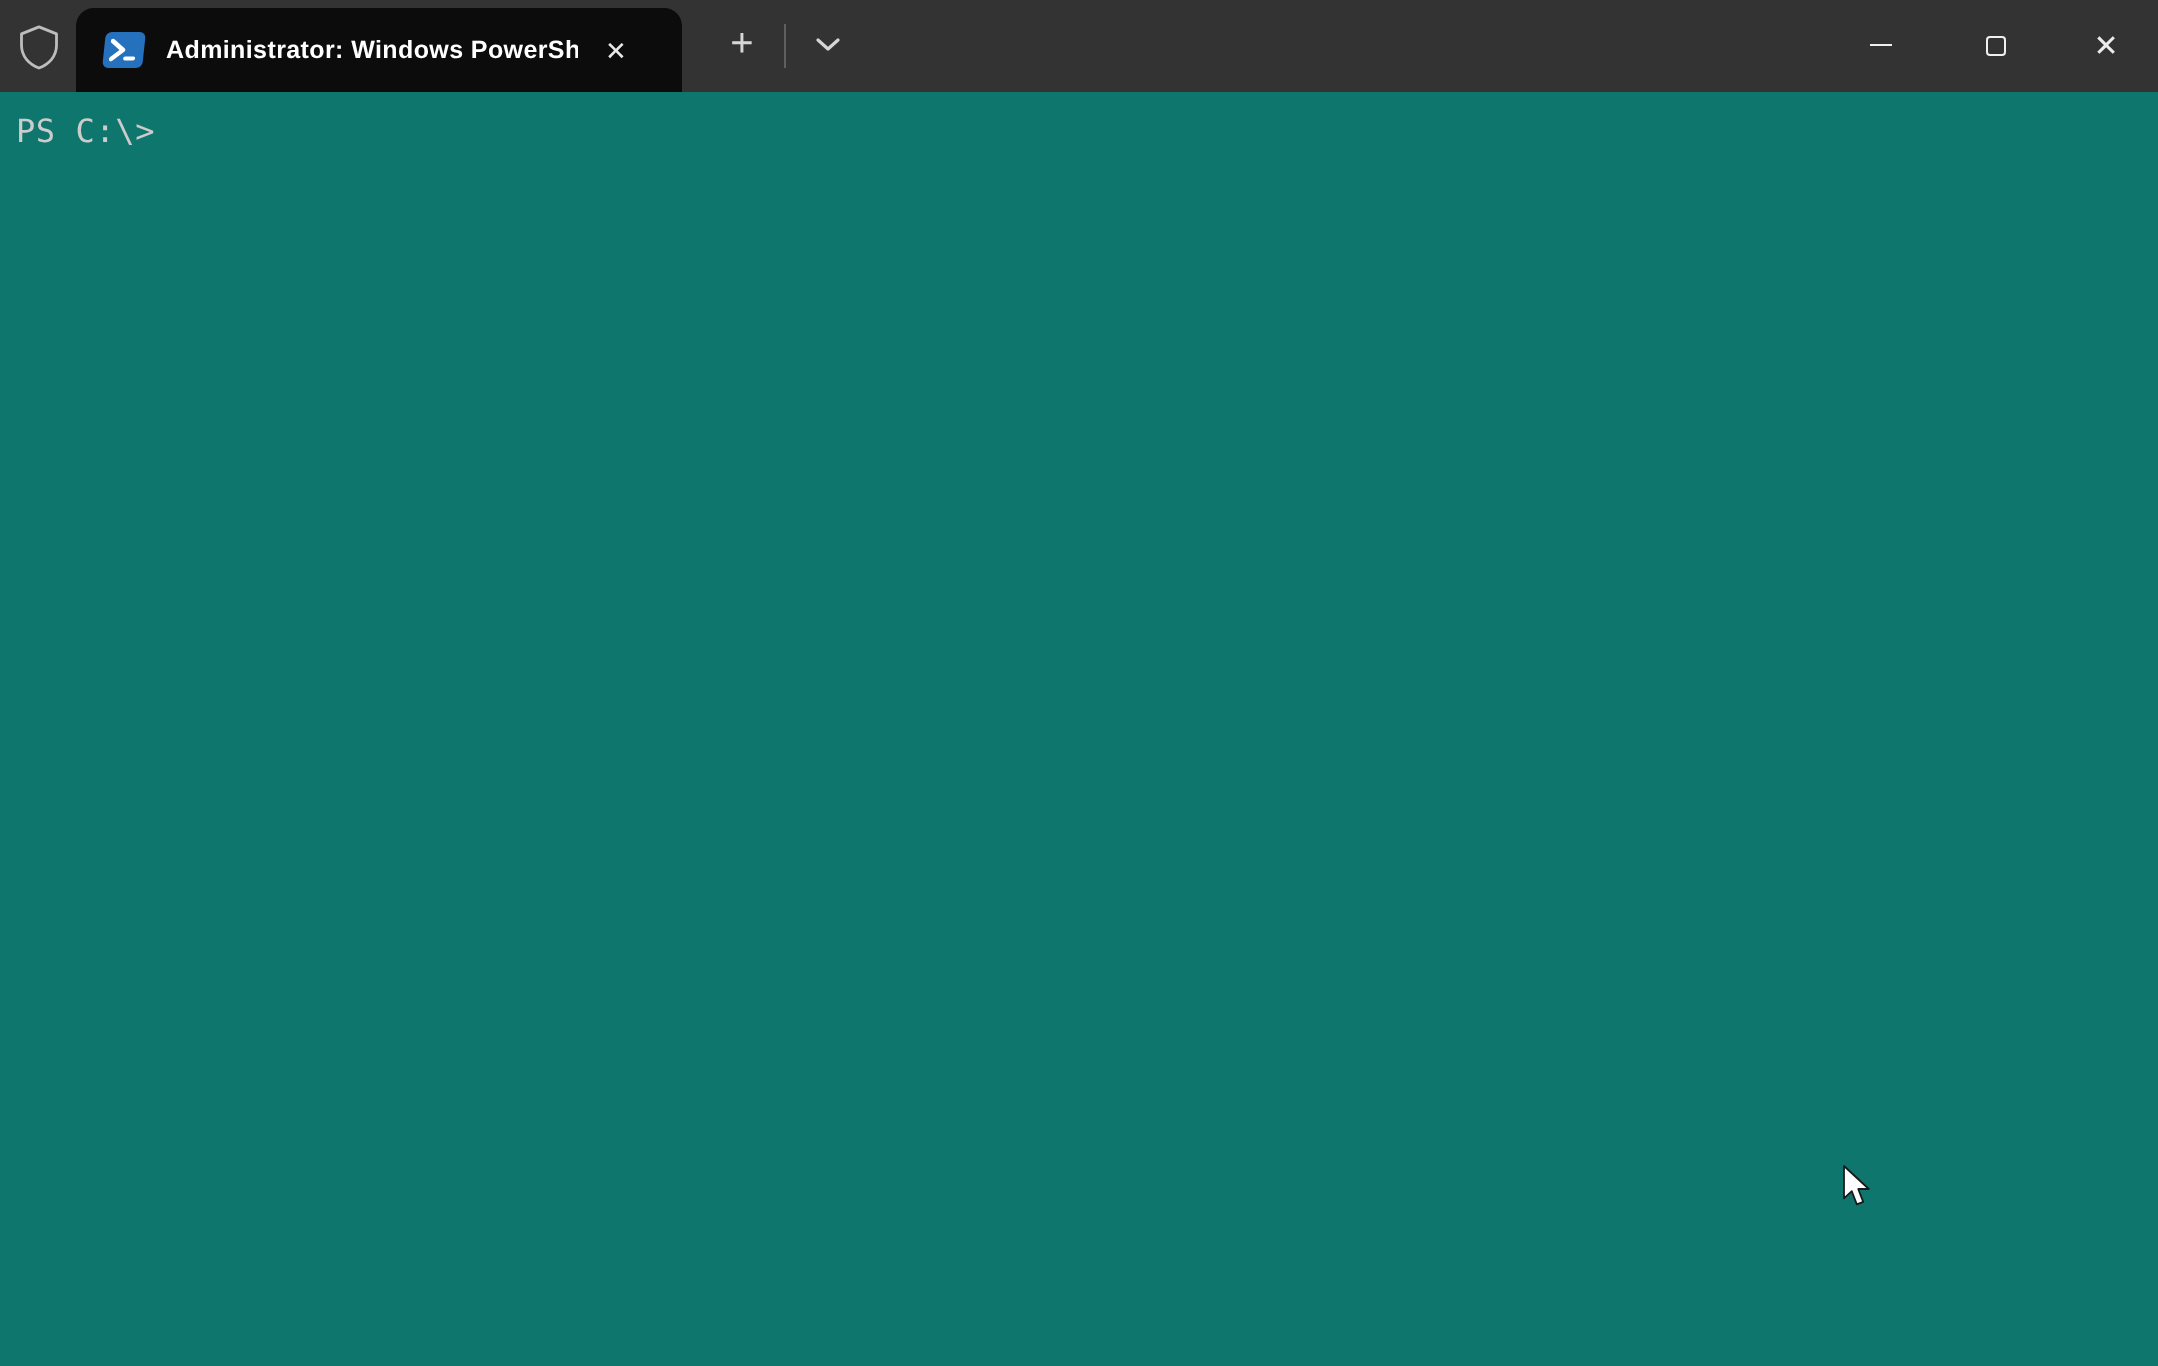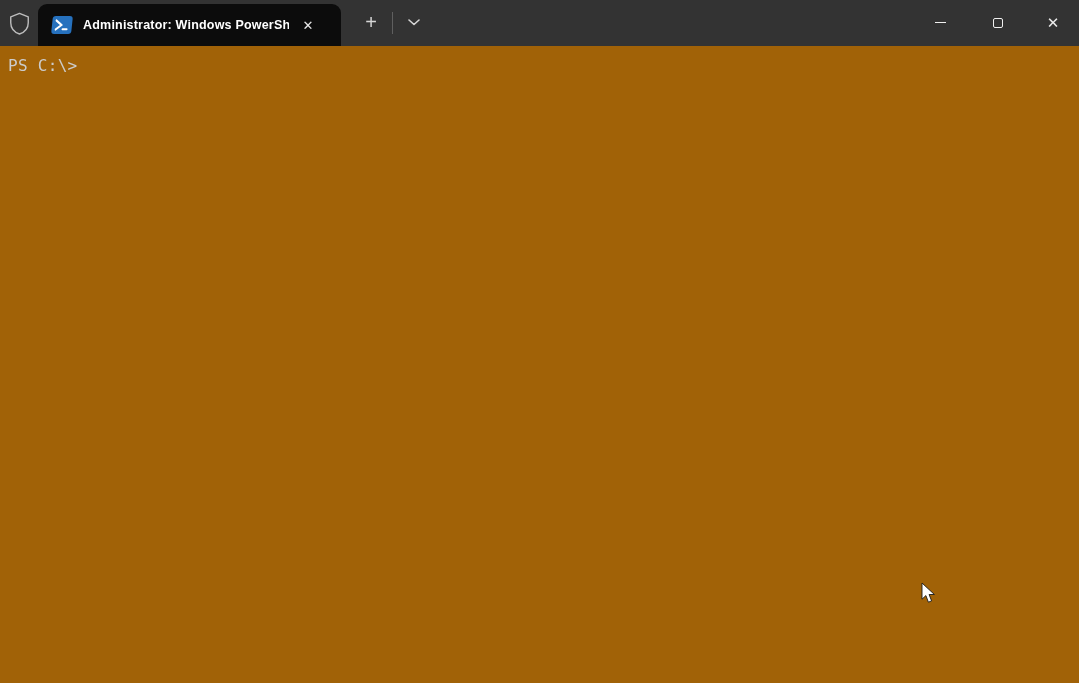--- a/index.html
+++ b/index.html
@@ -108,21 +108,21 @@
     align-items: center;
     justify-content: center;
   }
   .win-btn.close-btn { width: 52px; font-size: 15px; font-weight: 300; font-family: "Liberation Sans", sans-serif; }
   .min-glyph { display: block; width: 11px; height: 1px; background: #f0f0f0; }
   .max-glyph { display: block; width: 10px; height: 10px; border: 1px solid #f0f0f0; border-radius: 2px; background: transparent; }
 
   
   .terminal {
     flex: 1;
-    background: #a16207;
+    background: #0f766e;
     padding: 10px 8px;
     cursor: text;
   }
   .prompt {
     color: #cccccc;
     font-family: "DejaVu Sans Mono", monospace;
     font-size: 16px;
     letter-spacing: 0.3px;
     white-space: pre;
   }

